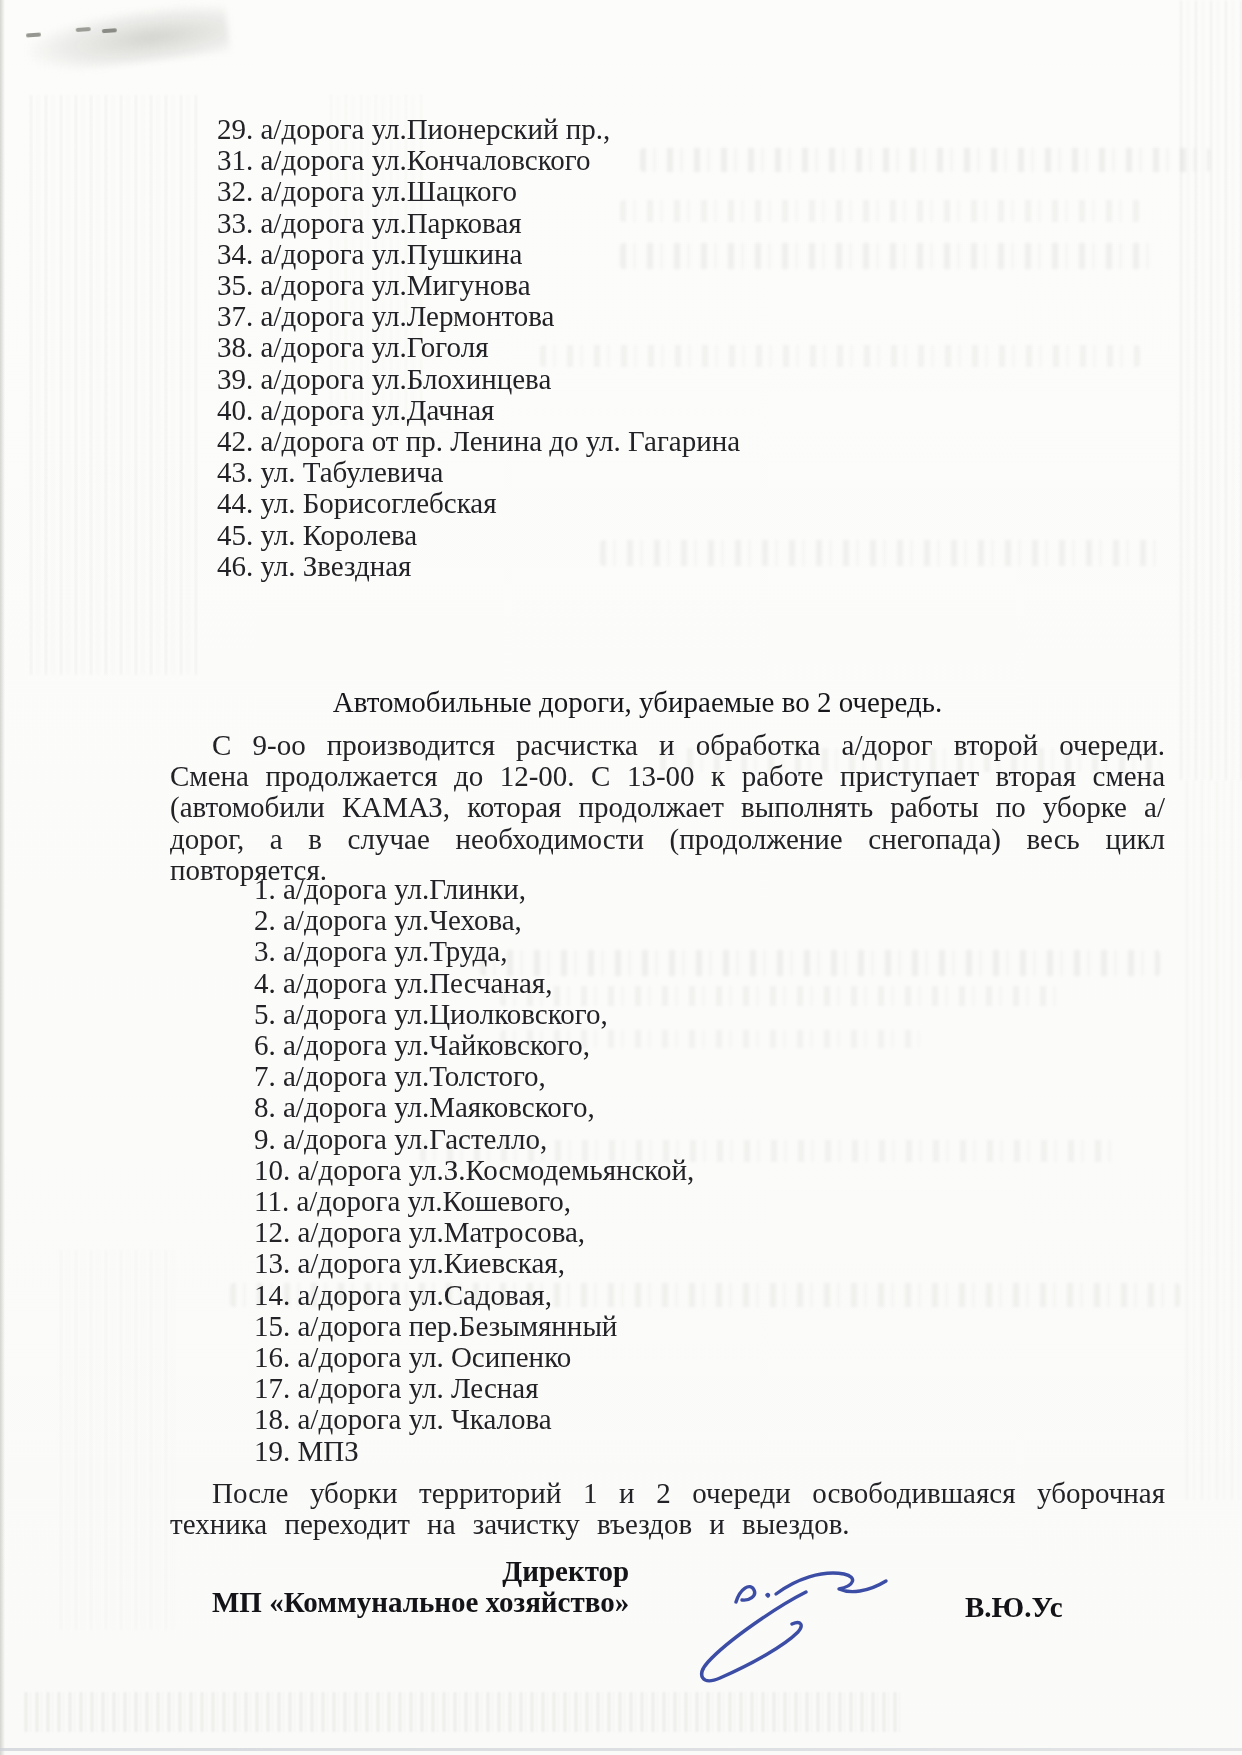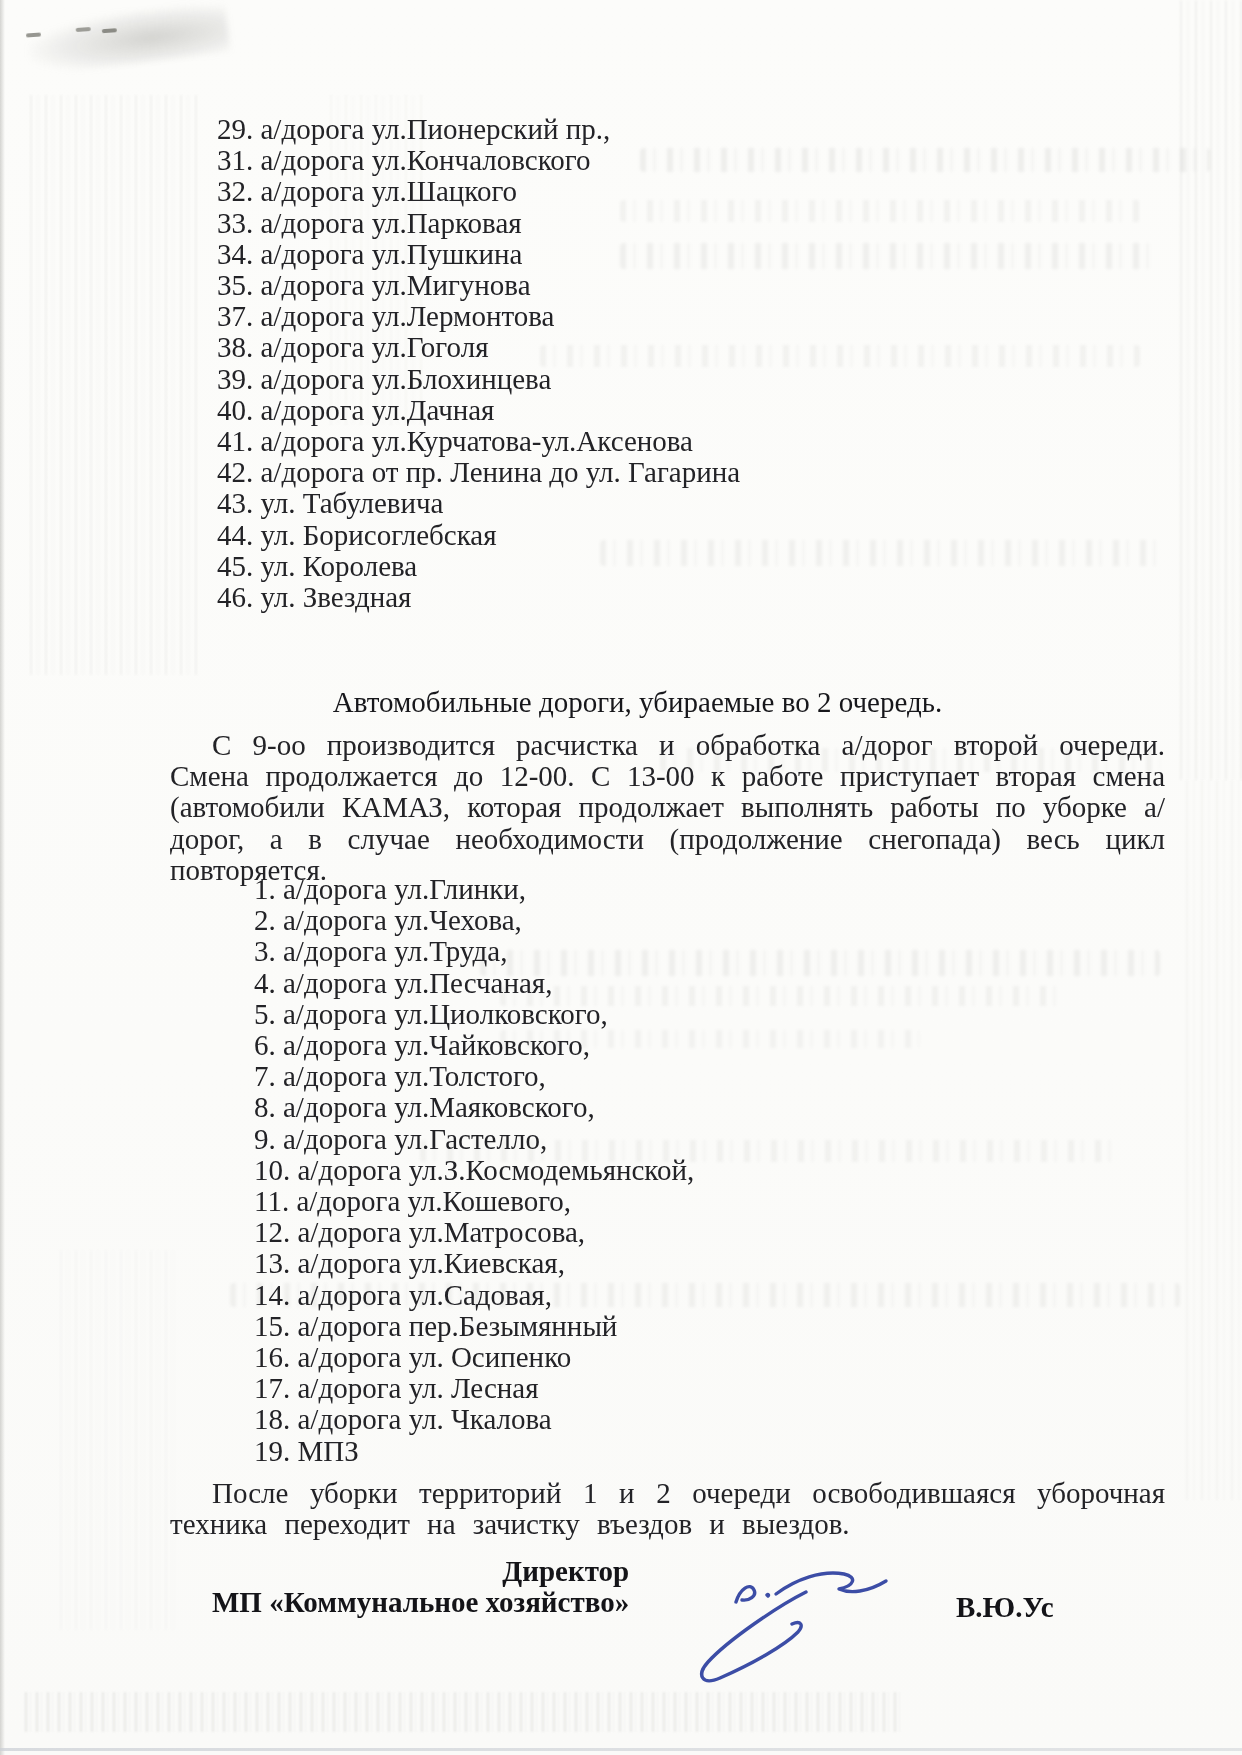--- a/index.html
+++ b/index.html
@@ -14,21 +14,21 @@
   }
   .doc-text{font-size:29px;line-height:31.2px;}
   .abs{position:absolute;}
   .list{position:absolute;white-space:nowrap;}
   .list .doc-line{white-space:nowrap;}
   .heading{position:absolute;font-weight:normal;text-align:center;color:#17171b;}
   .para{position:absolute;width:995px;text-align:justify;text-indent:42px;}
   .para.p-shift{word-spacing:6px;}
   .para.p-close{word-spacing:10px;}
   .sigblock{position:absolute;font-weight:bold;color:#141418;white-space:nowrap;text-align:right;}
-  .sig-name{position:absolute;font-weight:bold;color:#141418;white-space:nowrap;}
+  .sig-name{position:absolute;font-weight:bold;color:#141418;white-space:nowrap;margin-left:9px;}
   .signature-svg{position:absolute;left:668px;top:1566px;width:240px;height:130px;}
 
   
   .edge-left{left:0;top:0;width:5px;height:1755px;
     background:linear-gradient(to right,rgba(180,180,176,.55),rgba(180,180,176,0));}
   .smudge-topleft{left:28px;top:12px;width:200px;height:52px;
     background:radial-gradient(ellipse at 62% 55%,rgba(118,118,114,.30),rgba(150,150,146,.14) 52%,rgba(150,150,146,0) 75%);
     filter:blur(3px);transform:rotate(-7deg);}
   .smudge-marks{left:26px;top:33px;width:15px;height:4px;background:#76766f;border-radius:2px;
     box-shadow:50px -2px 0 #82827b,76px 1px 0 #6d6d66;filter:blur(.7px);
@@ -79,21 +79,20 @@
       <div class="doc-line">29. а/дорога ул.Пионерский пр.,</div>
       <div class="doc-line">31. а/дорога ул.Кончаловского</div>
       <div class="doc-line">32. а/дорога ул.Шацкого</div>
       <div class="doc-line">33. а/дорога ул.Парковая</div>
       <div class="doc-line">34. а/дорога ул.Пушкина</div>
       <div class="doc-line">35. а/дорога ул.Мигунова</div>
       <div class="doc-line">37. а/дорога ул.Лермонтова</div>
       <div class="doc-line">38. а/дорога ул.Гоголя</div>
       <div class="doc-line">39. а/дорога ул.Блохинцева</div>
       <div class="doc-line">40. а/дорога ул.Дачная</div>
-      <div class="doc-line">41. а/дорога ул.Курчатова-ул.Аксенова</div>
       <div class="doc-line">42. а/дорога от пр. Ленина до ул. Гагарина</div>
       <div class="doc-line">43. ул. Табулевича</div>
       <div class="doc-line">44. ул. Борисоглебская</div>
       <div class="doc-line">45. ул. Королева</div>
       <div class="doc-line">46. ул. Звездная</div>
     </div>
 
   <div class="heading doc-text" style="left:170px;top:687px;width:935px">Автомобильные дороги, убираемые во 2 очередь.</div>
 
   <div class="para p-shift doc-text" style="left:170px;top:730px">С 9-оо производится расчистка и обработка а/дорог второй очереди. Смена продолжается до 12-00. С 13-00 к работе приступает вторая смена (автомобили КАМАЗ, которая продолжает выполнять работы по уборке а/дорог, а в случае необходимости (продолжение снегопада) весь цикл повторяется.</div>

